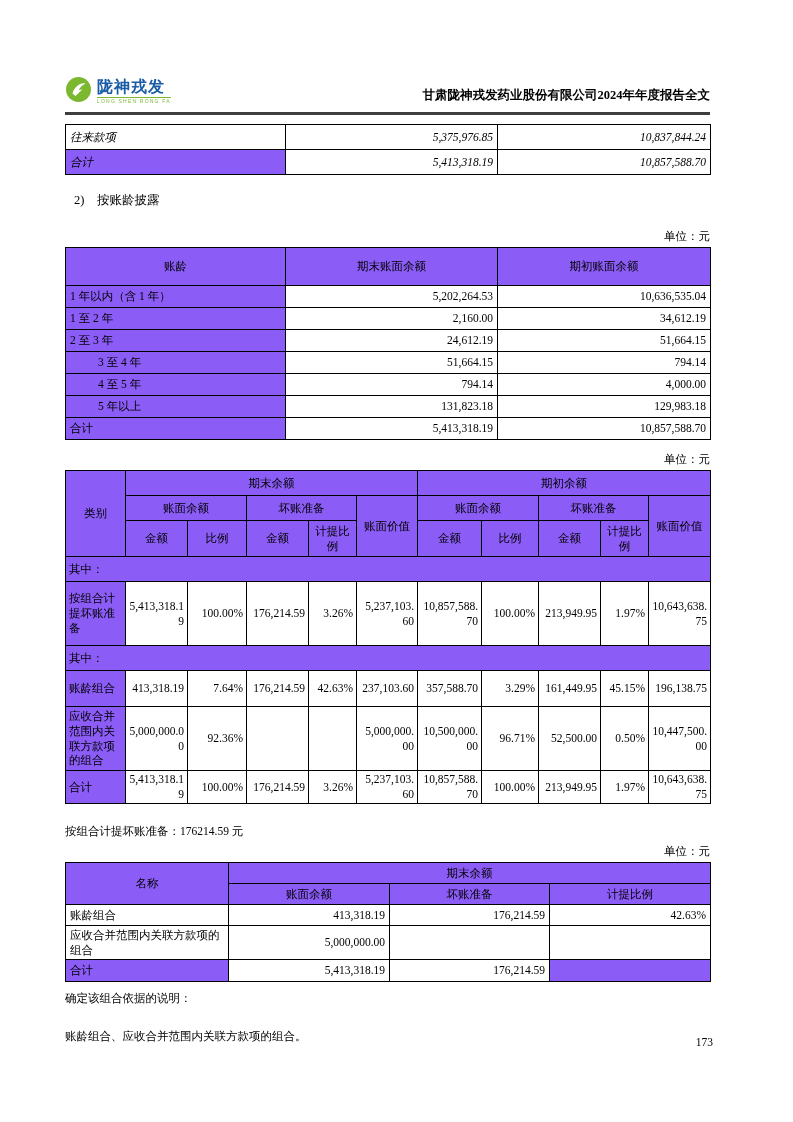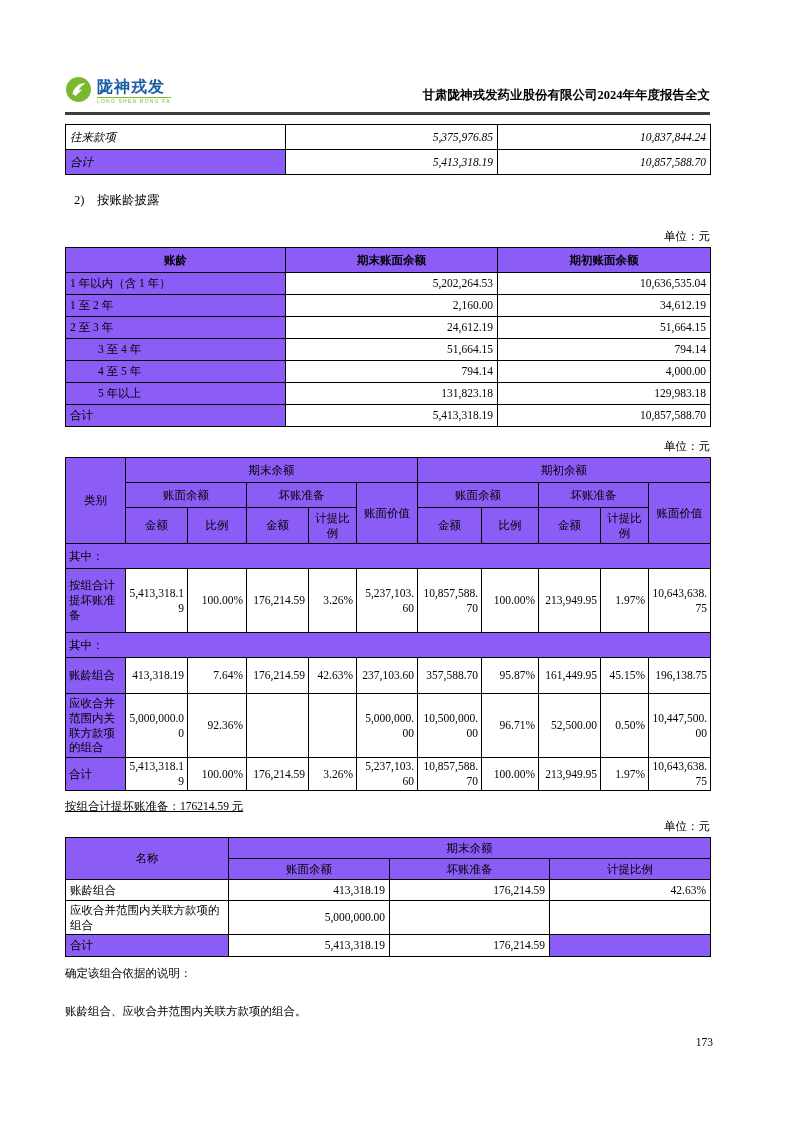--- a/index.html
+++ b/index.html
@@ -29,28 +29,28 @@
   
   .sec-h { font-size:12.5px; font-weight:normal; margin:0; }
   .unit { text-align:right; font-size:11.5px; }
   .note { font-size:11.5px; }
   
   .t1 { margin-top:9px;font-style:italic; }
   .t1 tr { height:25px; }
   .h2a { margin-top:17px; padding-left:9px; }
   .unit2 { margin-top:20px; margin-bottom:3px; }
   .t2 tr { height:22px; }
-  .t2 tr.hd { height:25px;font-weight:bold; }
+  .t2 tr.hd { height:38px; }
   .h3a { margin-top:26px; padding-left:9px; }
   .unit3 { margin-top:12px; margin-bottom:3px; }
   .t3 td { padding:1px 3px; }
   .tr-h1 { height:25px; } .tr-h2 { height:25px; } .tr-h3 { height:36px; }
   .tr-among { height:25px; } .tr-big { height:64px; } .tr-mid { height:36px; }
   .tr-xl { height:64px; } .tr-total { height:33px; }
-  .note3 { margin-top:8px;text-decoration:underline; }
+  .note3 { margin-top:20px; }
   .unit4 { margin-top:5px; margin-bottom:3px; }
   .t4 tr { height:21px; }
   .t4 tr.r-wrap { height:34px; }
   .t4 tr.r-total { height:22px; }
   .note4a { margin-top:9px; }
   .note4b { margin-top:23px; }
   .pageno { position:absolute; top:1036px; right:80px; font-size:11.5px; }
 </style>
 </head>
 <body>
@@ -207,21 +207,21 @@
       <td class="lbl gray" colspan="11">其中：</td>
     </tr>
     <tr class="tr-mid">
       <td class="lbl gray">账龄组合</td>
       <td class="num">413,318.19</td>
       <td class="num">7.64%</td>
       <td class="num">176,214.59</td>
       <td class="num">42.63%</td>
       <td class="num">237,103.60</td>
       <td class="num">357,588.70</td>
-      <td class="num">95.87%</td>
+      <td class="num">3.29%</td>
       <td class="num">161,449.95</td>
       <td class="num">45.15%</td>
       <td class="num">196,138.75</td>
     </tr>
     <tr class="tr-xl">
       <td class="lbl gray">应收合并范围内关联方款项的组合</td>
       <td class="num">5,000,000.00</td>
       <td class="num">92.36%</td>
       <td class="num"></td>
       <td class="num"></td>

